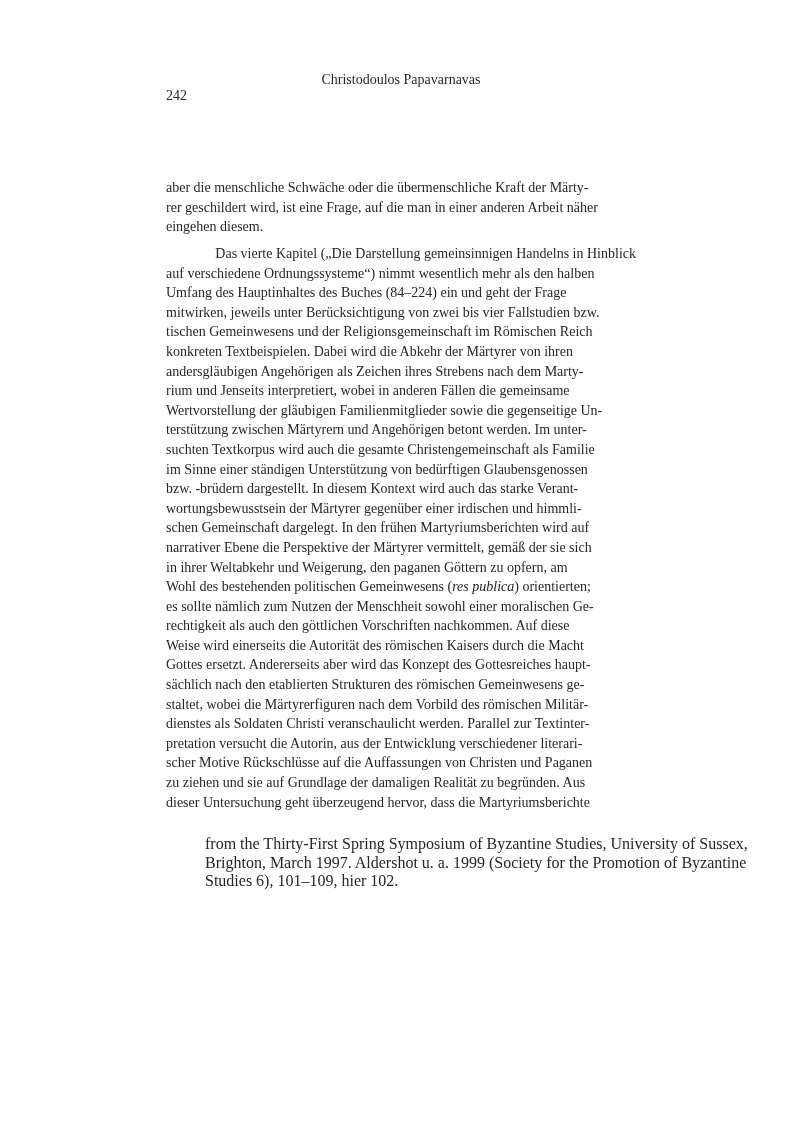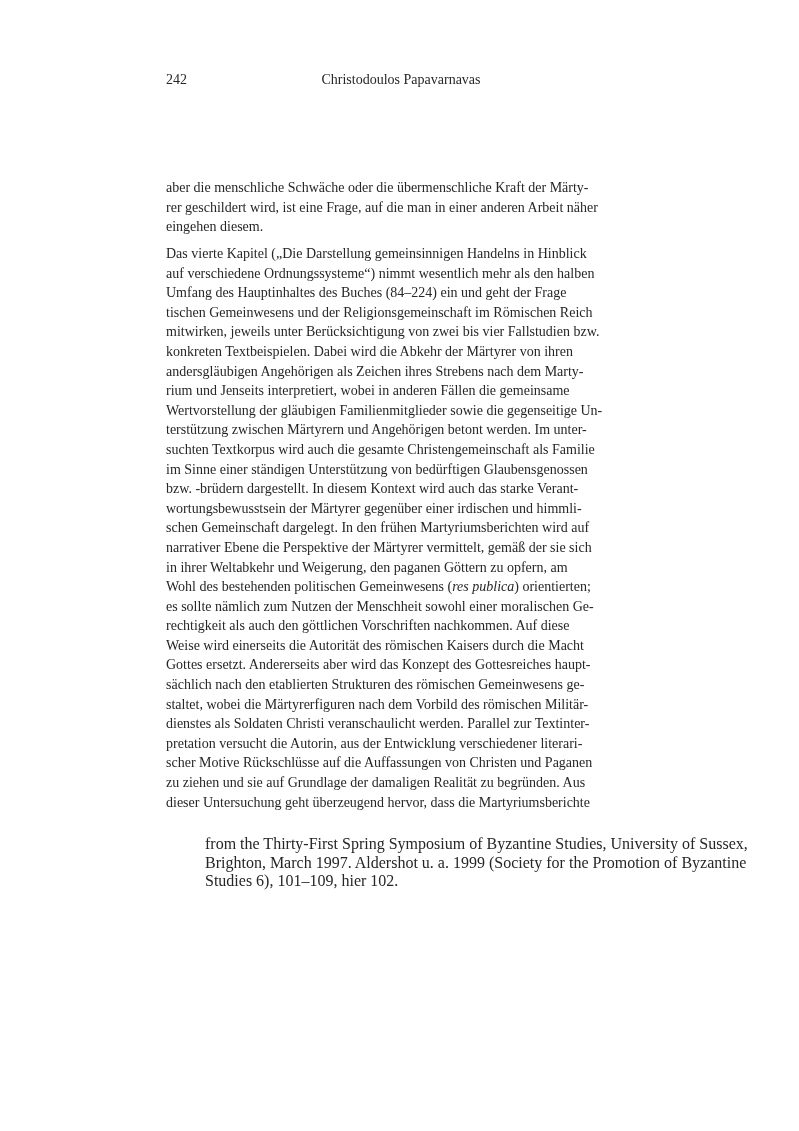--- a/index.html
+++ b/index.html
@@ -25,21 +25,21 @@
     top: 70px;
     left: 166px;
     width: 470px;
     height: 20px;
     font-size: 14px;
     line-height: 20px;
   }
   .pagenum {
     position: absolute;
     left: 0;
-    top: 0;
+    top: 16px;
   }
   .runhead {
     text-align: center;
   }
   .para {
     position: absolute;
     left: 166px;
     width: 470px;
     font-size: 14px;
     line-height: 19.6px;
@@ -72,25 +72,25 @@
     <div class="runhead">Christodoulos Papavarnavas</div>
   </div>
 
   <div class="para" id="p1">
       <div class="tline j" style="transform: scaleX(1);">aber die menschliche Schwäche oder die übermenschliche Kraft der Märty-</div>
       <div class="tline j" style="transform: scaleX(1);">rer geschildert wird, ist eine Frage, auf die man in einer anderen Arbeit näher</div>
       <div class="tline">eingehen diesem.</div>
     </div>
 
   <div class="para" id="p2">
-      <div class="tline j" style="transform: scaleX(1);">Das vierte Kapitel („Die Darstellung gemeinsinnigen Handelns in Hinblick</div>
+      <div class="tline j" style="transform: scaleX(1); text-align: right;">Das vierte Kapitel („Die Darstellung gemeinsinnigen Handelns in Hinblick</div>
       <div class="tline j" style="transform: scaleX(1);">auf verschiedene Ordnungssysteme“) nimmt wesentlich mehr als den halben</div>
       <div class="tline j" style="transform: scaleX(1);">Umfang des Hauptinhaltes des Buches (84–224) ein und geht der Frage</div>
+      <div class="tline j" style="transform: scaleX(1);">mitwirken, jeweils unter Berücksichtigung von zwei bis vier Fallstudien bzw.</div>
       <div class="tline j" style="transform: scaleX(1);">tischen Gemeinwesens und der Religionsgemeinschaft im Römischen Reich</div>
-      <div class="tline j" style="transform: scaleX(1);">mitwirken, jeweils unter Berücksichtigung von zwei bis vier Fallstudien bzw.</div>
       <div class="tline j" style="transform: scaleX(1);">konkreten Textbeispielen. Dabei wird die Abkehr der Märtyrer von ihren</div>
       <div class="tline j" style="transform: scaleX(1);">andersgläubigen Angehörigen als Zeichen ihres Strebens nach dem Marty-</div>
       <div class="tline j" style="transform: scaleX(1);">rium und Jenseits interpretiert, wobei in anderen Fällen die gemeinsame</div>
       <div class="tline j" style="transform: scaleX(1);">Wertvorstellung der gläubigen Familienmitglieder sowie die gegenseitige Un-</div>
       <div class="tline j" style="transform: scaleX(1);">terstützung zwischen Märtyrern und Angehörigen betont werden. Im unter-</div>
       <div class="tline j" style="transform: scaleX(1);">suchten Textkorpus wird auch die gesamte Christengemeinschaft als Familie</div>
       <div class="tline j" style="transform: scaleX(1);">im Sinne einer ständigen Unterstützung von bedürftigen Glaubensgenossen</div>
       <div class="tline j" style="transform: scaleX(1);">bzw. -brüdern dargestellt. In diesem Kontext wird auch das starke Verant-</div>
       <div class="tline j" style="transform: scaleX(1);">wortungsbewusstsein der Märtyrer gegenüber einer irdischen und himmli-</div>
       <div class="tline j" style="transform: scaleX(1);">schen Gemeinschaft dargelegt. In den frühen Martyriumsberichten wird auf</div>

